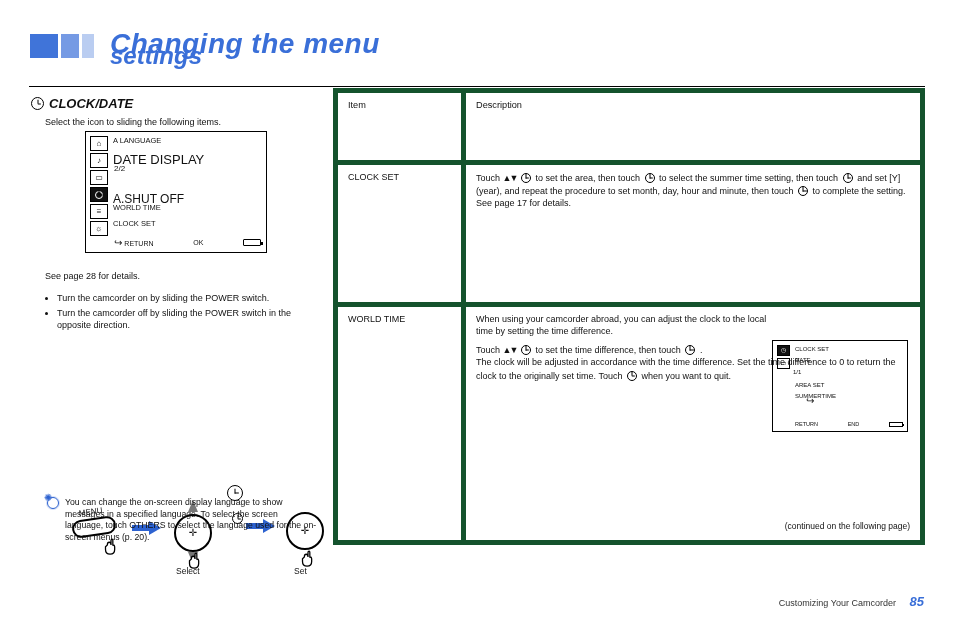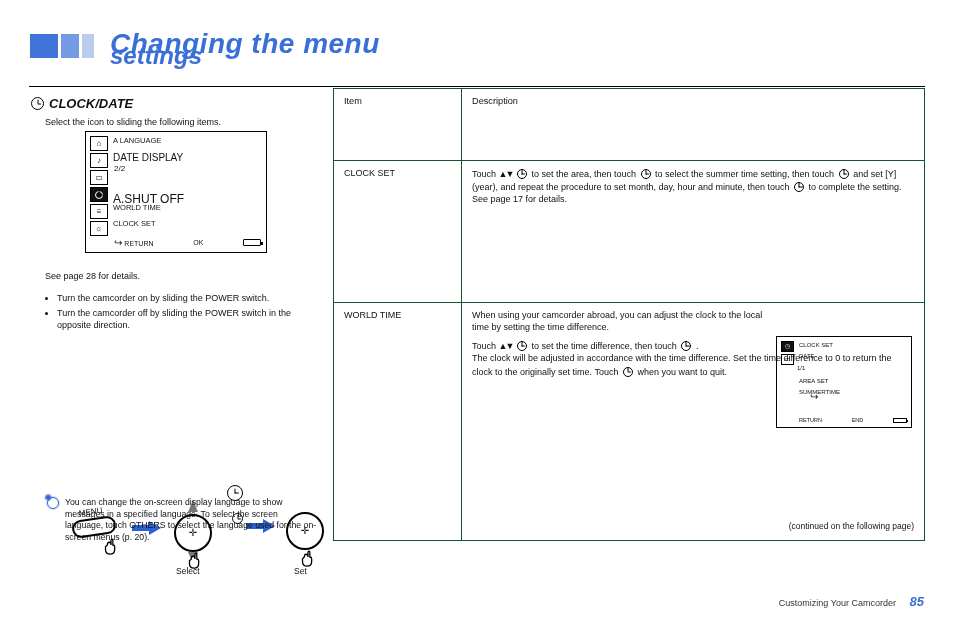--- a/index.html
+++ b/index.html
@@ -112,21 +112,21 @@
   }
   .lcd1 .sic.hi { background: #111; color: #fff; }
   .lcd1 .pageno {
     position: absolute; left: 28px; top: 32px;
     font-size: 8px;
   }
   .lcd1 .setup-label { position:absolute; left:27px; top:60px; font-size:12px; }
   .lcd1 .world-label { position:absolute; left:27px; top:71px; font-size:7.5px; }
   .lcd1 .usb-label   { position:absolute; left:27px; top:87px; font-size:7.5px; }
   .lcd1 .langdisp-label { position:absolute; left:27px; top:4px; font-size:7.5px; }
-  .lcd1 .date-label { position:absolute; left:27px; top:20px; font-size:10px; }
+  .lcd1 .date-label { position:absolute; left:27px; top:20px; font-size:13px; }
   .lcd1 .btm-bar {
     position: absolute; bottom: 4px; left: 28px; right: 5px;
     display: flex; justify-content: space-between; align-items: center;
     font-size: 7px;
   }
   .lcd1 .btm-bar .bat {
     width: 18px; height: 7px; border:1px solid #000; border-radius:1px; position:relative;
   }
   .lcd1 .btm-bar .bat::after { content:""; position:absolute; right:-3px; top:1.5px; width:2px; height:3px; background:#000; }
 
@@ -206,21 +206,21 @@
   .hint-text { font-size:8.7px; line-height:1.35; }
 
   
   .rtable {
     position:absolute; top:88px; left:333px;
     width:592px; border:1px solid #000;
     border-collapse: collapse;
     table-layout: fixed;
   }
   .rtable td {
-    border:1px solid #14532d;
+    border:5px solid #14532d;
     vertical-align: top;
     padding: 6px 8px 10px 10px;
     font-size: 9px;
     line-height: 1.35;
   }
   .rtable col.c1 { width:128px; }
   .rtable .item-head { font-size: 9.2px; }
   .rtable td.tall1 { height: 72px; }
   .rtable td.tall2 { height: 142px; }
 

